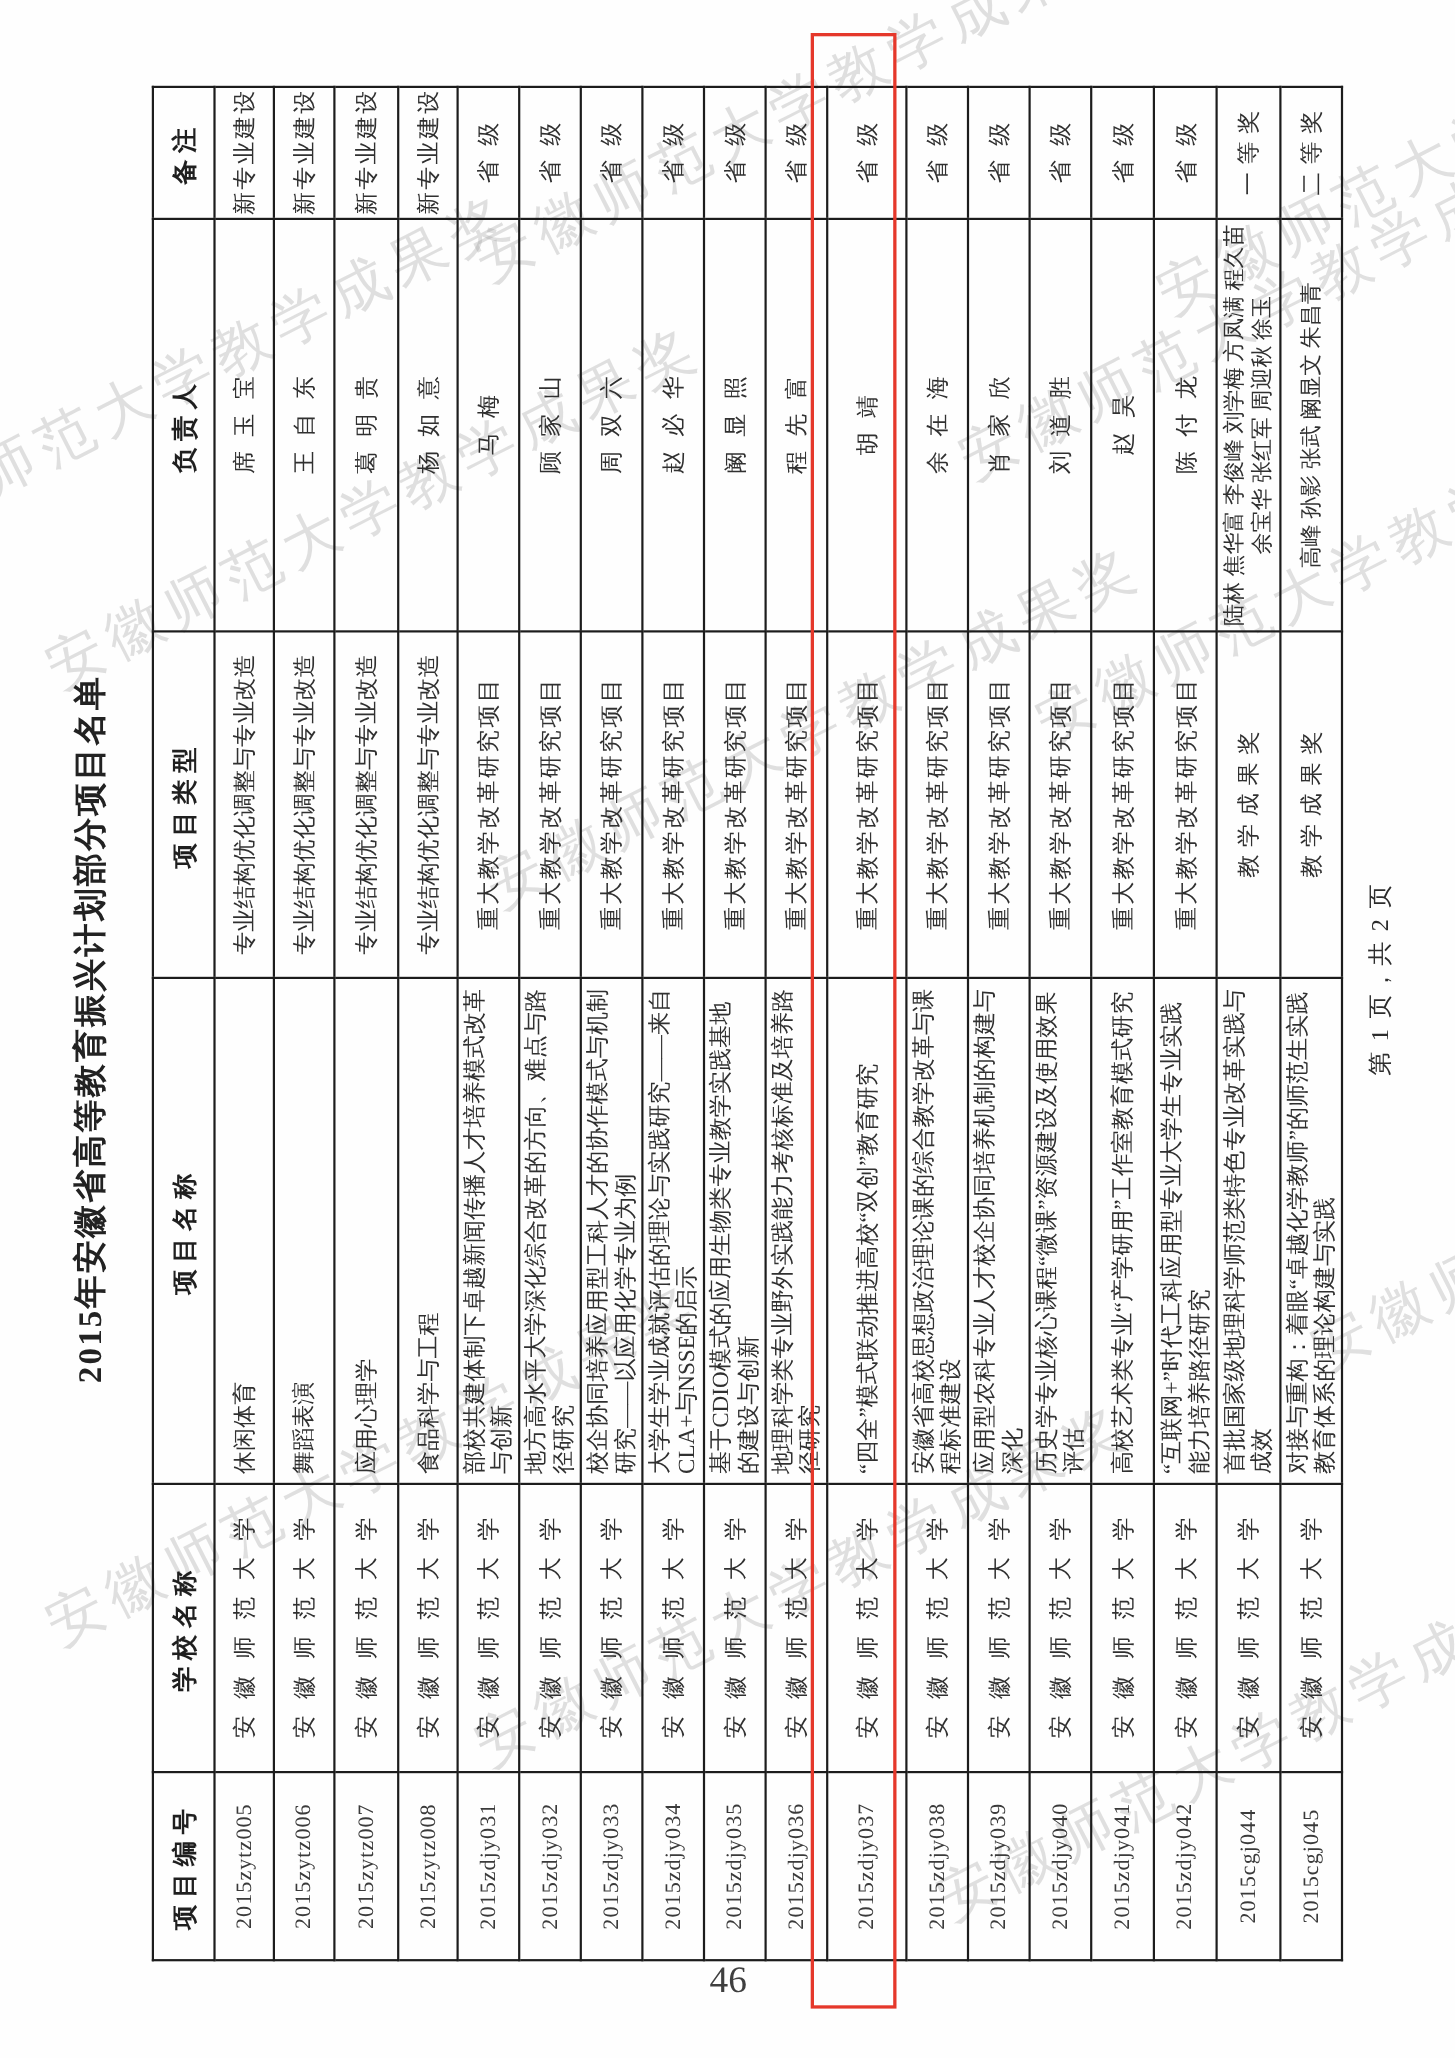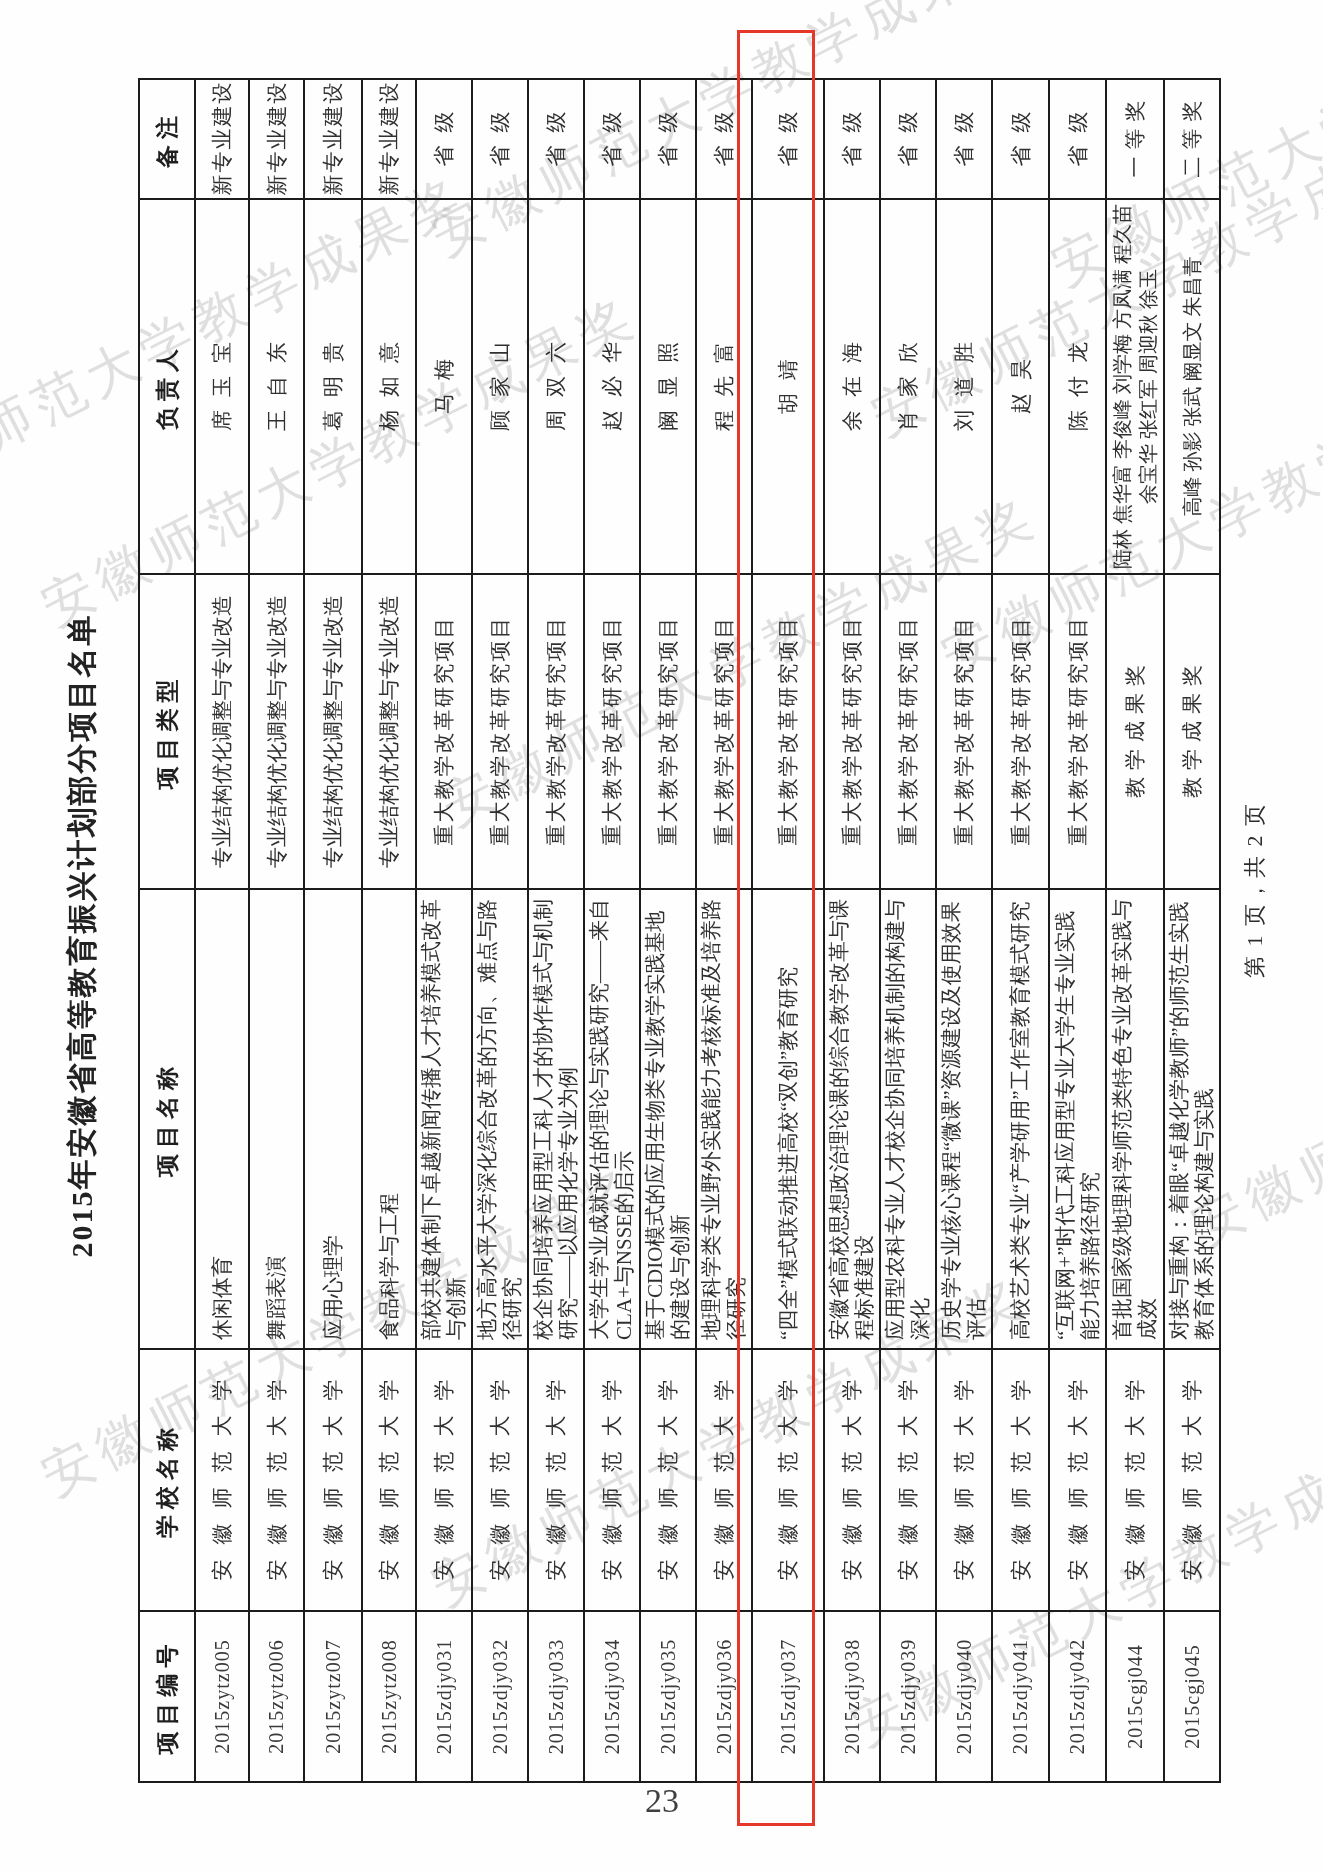--- a/index.html
+++ b/index.html
@@ -216,14 +216,14 @@
               <td class="c-type ls-mid">教学成果奖</td>
               <td class="c-person ls-none">高峰 孙影 张武 阚显文 朱昌青</td>
               <td class="c-remark ls-mid">二等奖</td>
             </tr>
           </tbody>
       </table>
     </div>
     <div class="highlight-box" style="border-color: rgb(229, 56, 43);"></div>
     <div class="doc-footer">第 1 页，共 2 页</div>
   </div>
-  <div class="page-number">23</div>
+  <div class="page-number">46</div>
 </div>
 
 </body></html>

